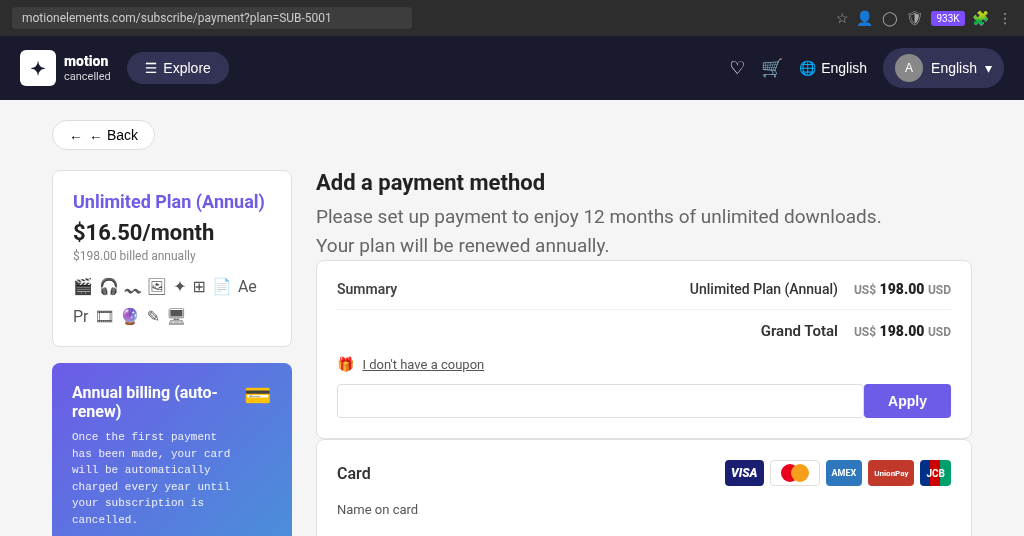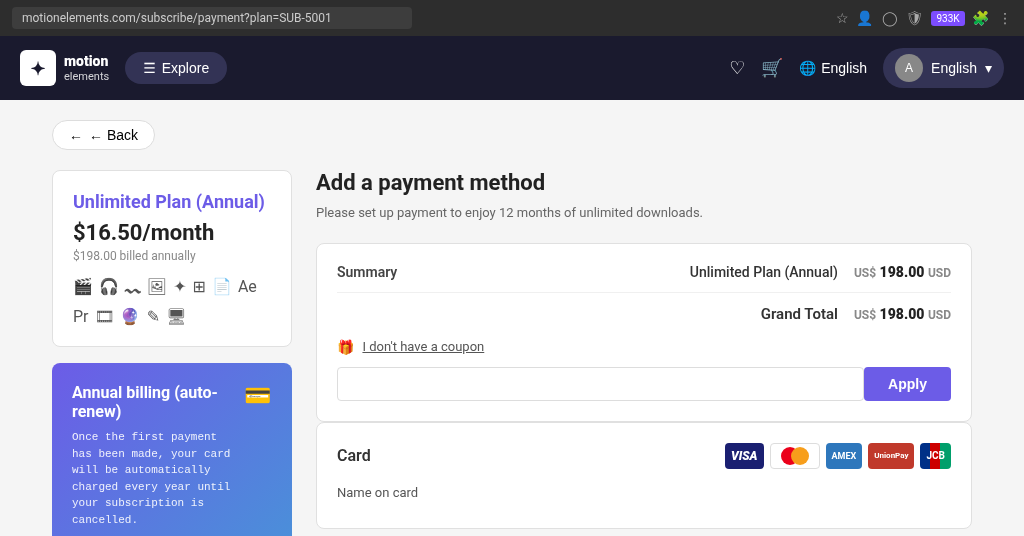--- a/index.html
+++ b/index.html
@@ -225,23 +225,22 @@
       flex: 1;
     }
     .section-title {
       font-size: 22px;
       font-weight: 700;
       color: #222;
       margin-bottom: 8px;
     }
     .section-desc {
       color: #666;
-      font-size: 13px;
+      font-size: 19px;
       line-height: 1.5;
-      margin-bottom: 20px;
     }
 
     .summary-box {
       border: 1px solid #e0e0e0;
       border-radius: 8px;
       padding: 20px;
       background: white;
     }
     .summary-header {
       display: flex;
@@ -375,21 +374,21 @@
     <span class="badge-933k">933K</span>
     <span class="browser-icon">🧩</span>
     <span class="browser-icon">⋮</span>
   </div>
 </div>
 
 <nav class="topnav">
   <div class="logo">
     <div class="logo-icon">✦</div>
     <div class="logo-text">
-      <strong>motion</strong><span>elements</span>
+      <strong>motion</strong><span>cancelled</span>
     </div>
   </div>
   <button class="explore-btn">
     <span>☰</span>
     <span>Explore</span>
   </button>
   <div class="nav-spacer"></div>
   <div class="nav-icons">
     <button class="nav-icon-btn">♡</button>
     <button class="nav-icon-btn">🛒</button>
@@ -441,20 +440,21 @@
           <div class="billing-desc">Once the first payment has been made, your card will be automatically charged every year until your subscription is cancelled.</div>
         </div>
         <div class="billing-icon">💳</div>
       </div>
     </div>
 
     <div class="right-panel">
       <div class="section-title">Add a payment method</div>
       <div class="section-desc">
         <span>Please set up payment to enjoy 12 months of unlimited downloads.</span><br>
+        <span>Your plan will be renewed annually.</span>
       </div>
 
       <div class="summary-box">
         <div class="summary-header">
           <div class="summary-label">Summary</div>
           <div style="display:flex; align-items:center; gap:16px;">
             <span class="summary-plan">Unlimited Plan (Annual)</span>
             <span class="summary-price">
               <span class="summary-currency">US$</span>
               <strong>198.00</strong>

